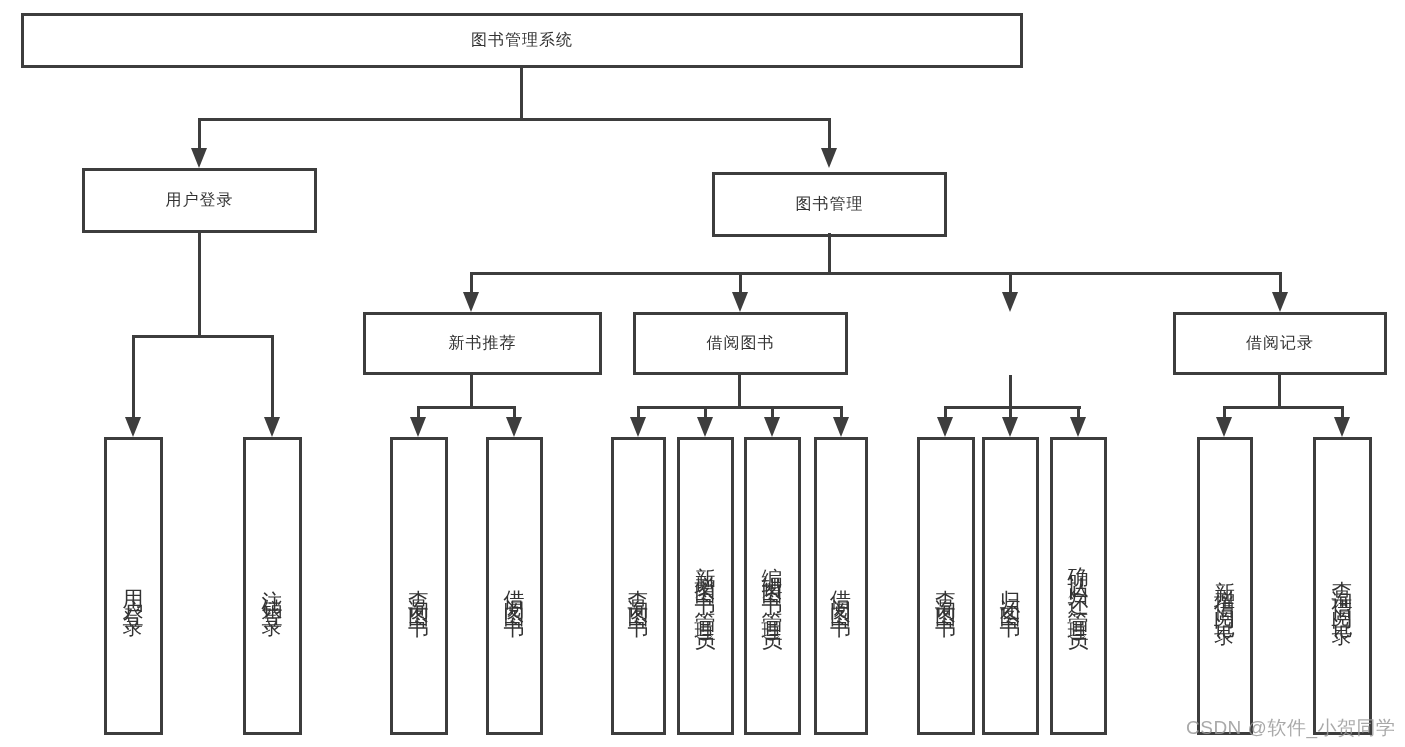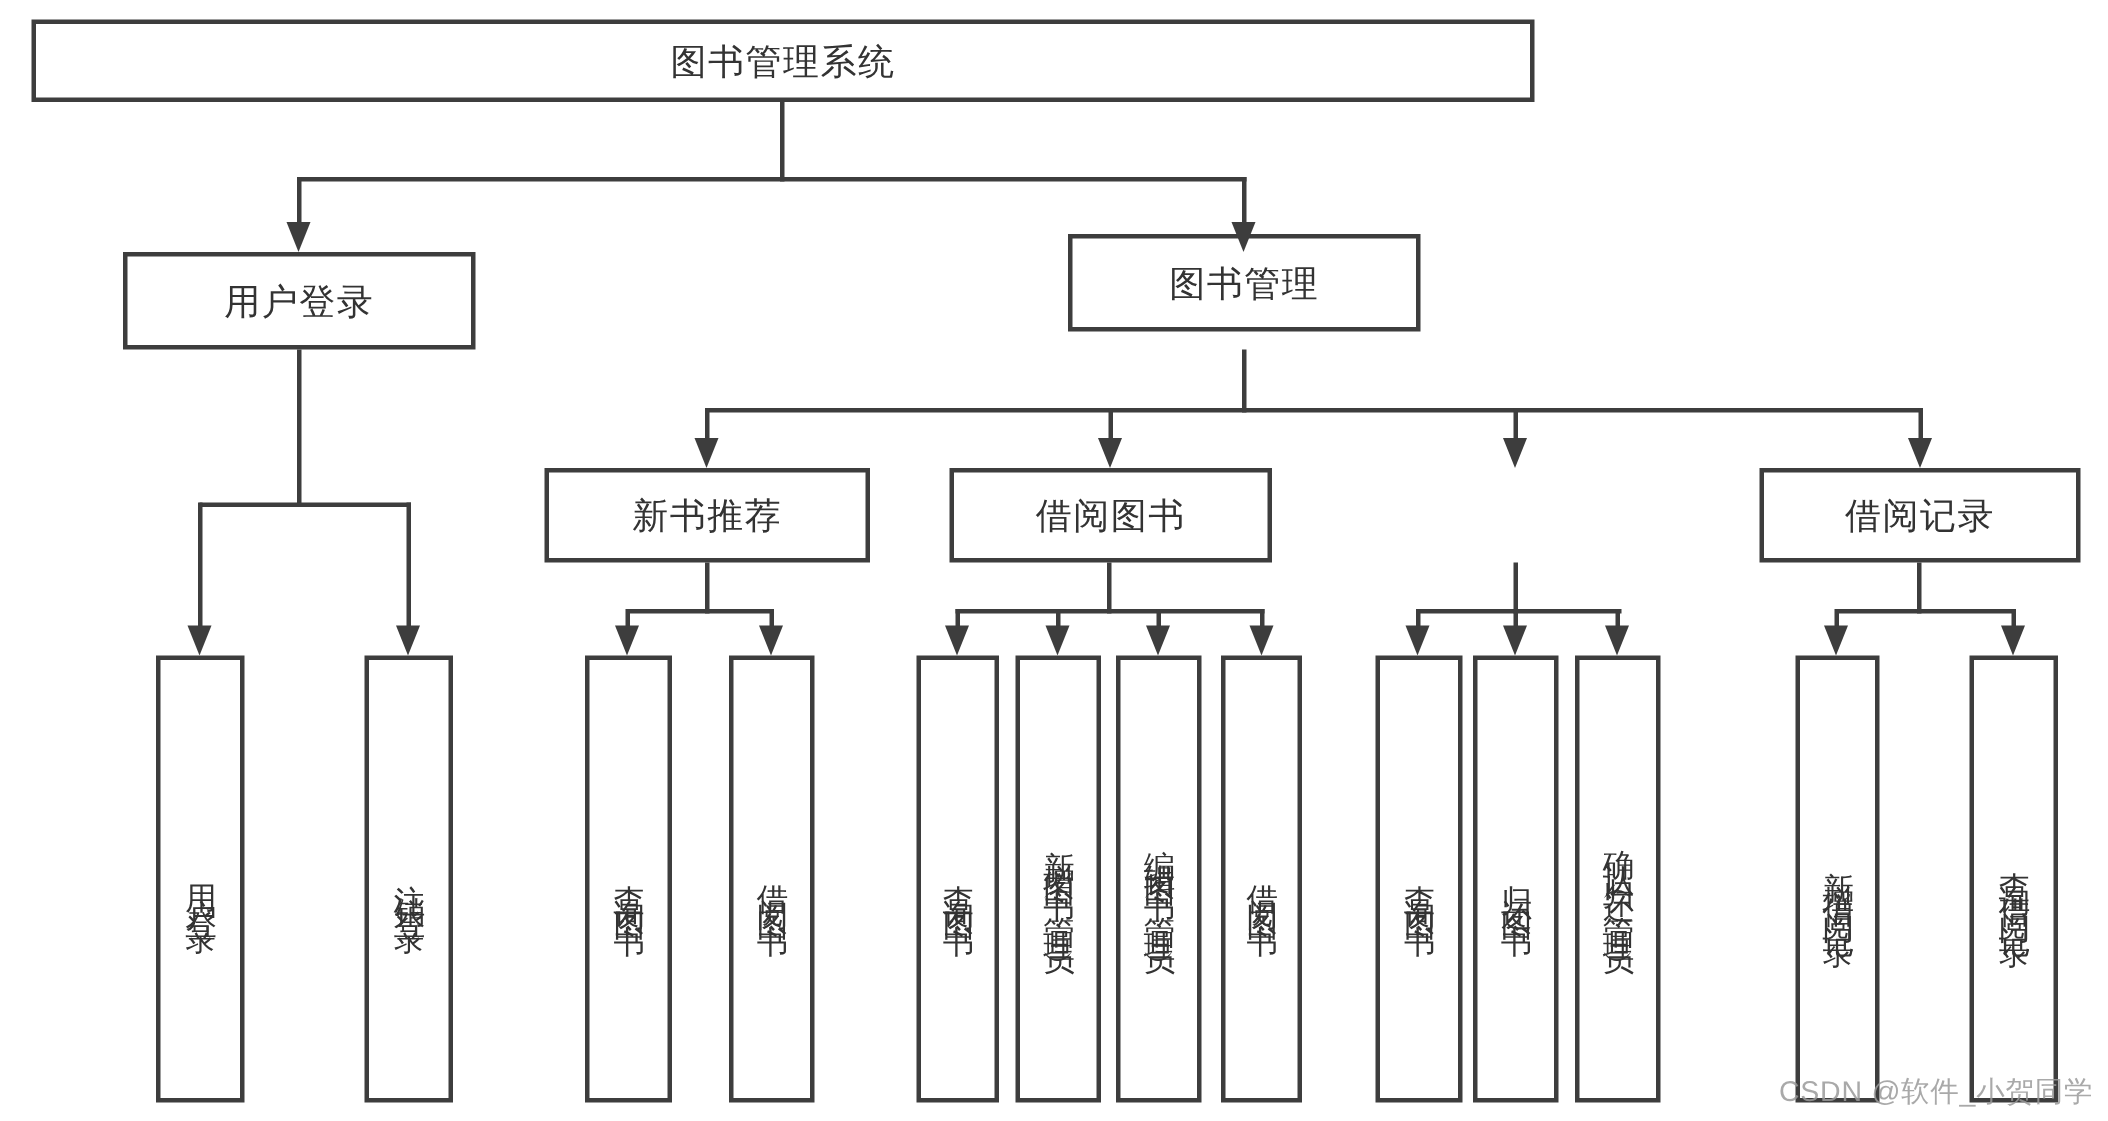--- a/index.html
+++ b/index.html
@@ -5,21 +5,21 @@
   html,body{margin:0;padding:0;background:#ffffff;}
   .canvas{
     position:relative;width:1405px;height:747px;background:#ffffff;overflow:hidden;
     font-family:"Liberation Sans","DejaVu Sans",sans-serif;
   }
   .box{
     position:absolute;box-sizing:border-box;background:#ffffff;
     border:3px solid #3d3d3d;display:flex;align-items:center;justify-content:center;
     color:#333333;
   }
-  .h{font-size:24px;letter-spacing:1px;}
+  .h{font-size:16px;letter-spacing:1px;}
   .v{
     writing-mode:vertical-rl;text-orientation:mixed;
     font-size:21px;letter-spacing:9px;line-height:1;
     padding-top:9px; 
   }
   .line{position:absolute;background:#3d3d3d;}
   .ah{
     position:absolute;width:0;height:0;
     border-left:8px solid transparent;border-right:8px solid transparent;
     border-top:20px solid #3d3d3d;
@@ -31,23 +31,23 @@
   }
 </style>
 </head>
 <body>
 
 <div class="canvas">
 
   <div class="box h" style="left:21px;top:13px;width:1002px;height:55px;">图书管理系统</div>
 
   <div class="box h" style="left:82px;top:168px;width:235px;height:65px;">用户登录</div>
-  <div class="box h" style="left:712px;top:156px;width:235px;height:65px;">图书管理</div>
+  <div class="box h" style="left:712px;top:172px;width:235px;height:65px;">图书管理</div>
 
-  <div class="box h" style="left:363px;top:312px;width:217px;height:63px;">新书推荐</div>
+  <div class="box h" style="left:363px;top:312px;width:239px;height:63px;">新书推荐</div>
   <div class="box h" style="left:633px;top:312px;width:215px;height:63px;">借阅图书</div>
   <div class="box h" style="left:1173px;top:312px;width:214px;height:63px;">借阅记录</div>
 
   <div class="box v" style="left:104px;top:437px;width:59px;height:298px;">用户登录</div>
   <div class="box v" style="left:243px;top:437px;width:59px;height:298px;">注销登录</div>
 
   <div class="box v" style="left:390px;top:437px;width:58px;height:298px;">查询图书</div>
   <div class="box v" style="left:486px;top:437px;width:57px;height:298px;">借阅图书</div>
 
   <div class="box v" style="left:611px;top:437px;width:55px;height:298px;">查询图书</div>

